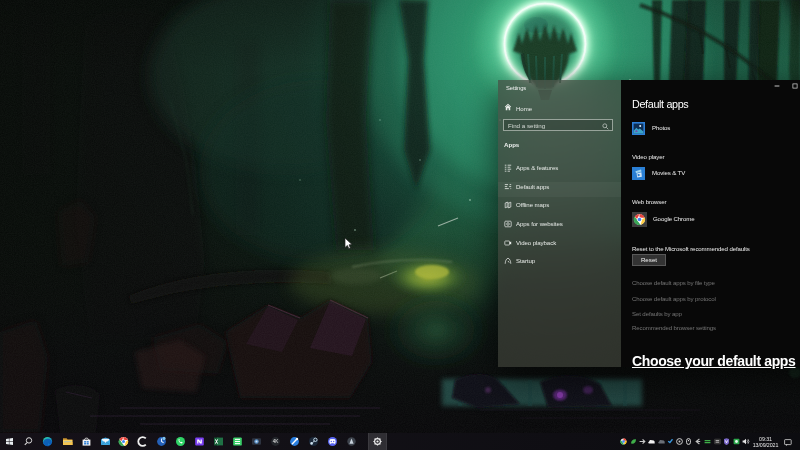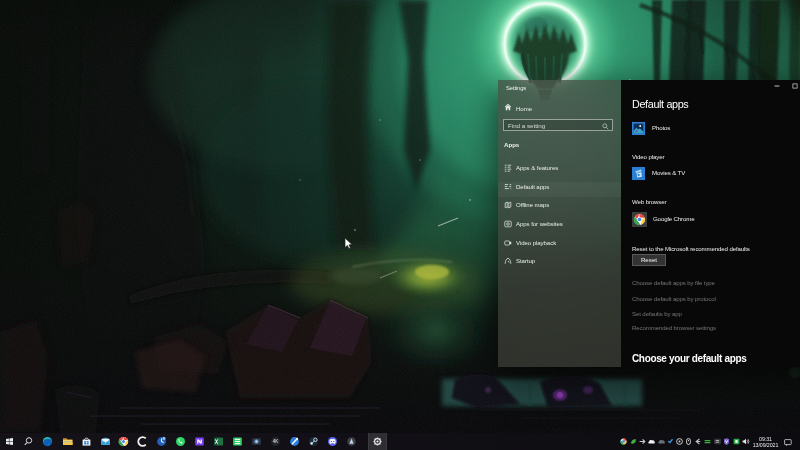--- a/index.html
+++ b/index.html
@@ -311,21 +311,21 @@
           <circle cx="7.5" cy="7.5" r="2.3" fill="#fff"></circle>
           <circle cx="7.5" cy="7.5" r="1.8" fill="#4285f4"></circle>
         </svg>
     <div class="rtxt" style="left:32px;top:134.5px;">Google Chrome</div>
     <div class="rtxt" style="left:11px;top:164.5px;">Reset to the Microsoft recommended defaults</div>
     <div id="resetbtn">Reset</div>
     <div class="rtxt gray" style="left:11px;top:199px;">Choose default apps by file type</div>
     <div class="rtxt gray" style="left:11px;top:214.5px;">Choose default apps by protocol</div>
     <div class="rtxt gray" style="left:11px;top:230px;">Set defaults by app</div>
     <div class="rtxt gray" style="left:11px;top:244px;">Recommended browser settings</div>
-    <div class="rtxt" style="left:11px;top:273px;font-size:10px;font-weight:bold;letter-spacing:-.35px;color:#fff;">Choose your default apps</div>
+    <div class="rtxt" style="left:11px;top:273px;font-size:14px;font-weight:bold;letter-spacing:-.35px;color:#fff;text-decoration:underline;">Choose your default apps</div>
     <div id="rscroll"></div>
   </div>
 </div>
 
 <svg id="cursor" width="10" height="13" viewBox="0 0 10 13">
       <path d="M1 0 L1 9.5 L3.4 7.4 L4.8 10.6 L6.4 9.9 L5 6.8 L8 6.6 Z" fill="#fff" stroke="#222" stroke-width=".7"></path>
     </svg>
 
 <div id="tbar">
   <div id="gearbox"></div>

